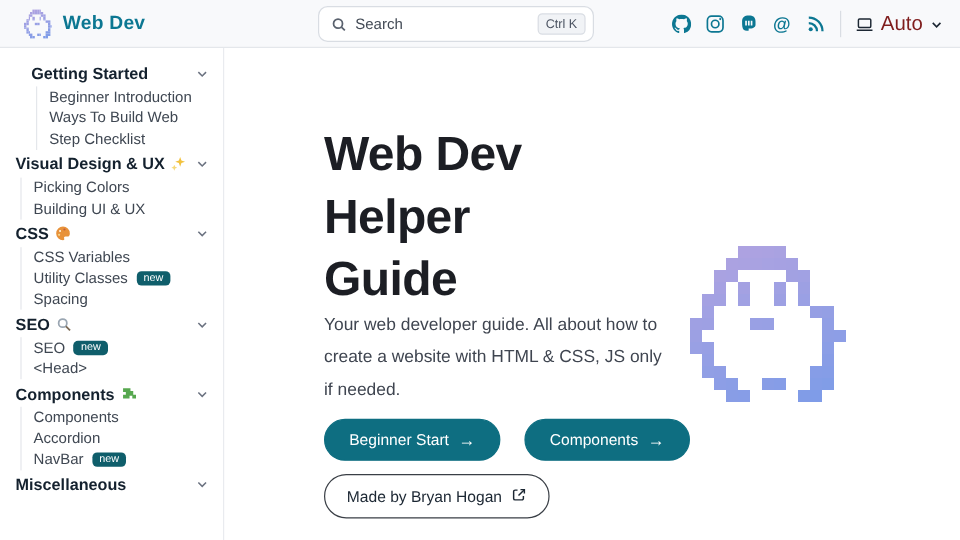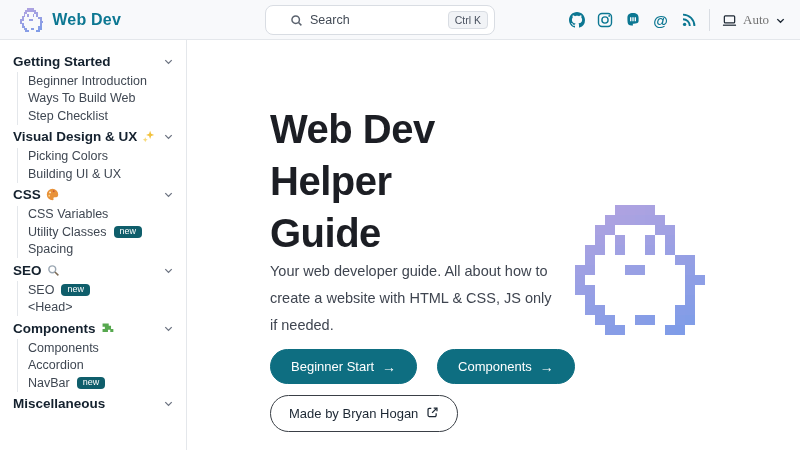--- a/index.html
+++ b/index.html
@@ -7,41 +7,41 @@
     font-family:"Liberation Sans", sans-serif; }
 
   
   .header { position:absolute; top:0; left:0; width:800px; height:40px;
     background:#f8f9fb; border-bottom:1px solid #e4e7eb; z-index:5; }
   .logo { position:absolute; left:20px; top:0; height:40px; display:flex;
     align-items:center; gap:9px; cursor:pointer; }
   .logo-title { font-size:16px; font-weight:bold; color:#0c7792; letter-spacing:.2px; }
   .search { position:absolute; left:265px; top:5px; width:230px; height:30px;
     background:#fff; border:1px solid #d9dde3; border-radius:8px; display:flex;
-    align-items:center; padding:0 6px 0 24px; gap:7px; cursor:pointer; }
+    align-items:center; padding:0 6px 0 10px; gap:7px; cursor:pointer; }
   .search-text { font-size:12.5px; color:#424a55; flex:1; }
   .kbd { font-size:10.5px; color:#4a5260; background:#f1f3f6; border:1px solid #d9dde3;
     border-radius:4px; padding:2px 6px; }
   .header-right { position:absolute; right:14px; top:0; height:40px; display:flex;
     align-items:center; gap:12px; }
   .socials { display:flex; align-items:center; gap:11px; }
   .social { width:17px; height:17px; display:flex; align-items:center;
     justify-content:center; color:#0c7792; cursor:pointer; }
   .social svg { width:16px; height:16px; }
   .threads-glyph { font-size:15px; font-weight:bold; color:#0c7792; line-height:1; }
   .vdiv { width:1px; height:22px; background:#d9dde3; }
   .theme { display:flex; align-items:center; gap:6px; cursor:pointer; color:#1c2733; }
-  .theme-label { font-size:13px; color:#737373;font-family:Liberation Serif, serif; }
+  .theme-label { font-size:17px; color:#7f1d1d; }
 
   
   .sidebar { position:absolute; top:40px; left:0; width:187px; height:410px;
     background:#fff; border-right:1px solid #e4e7eb; padding:8px 12px 0 13px;
     overflow:hidden; }
   .sec { margin-top:1px; }
-  .sec:first-child { margin-top:2px; }
+  .sec:first-child { margin-top:2px;margin-left:13px; }
   .sec-title { height:22px; display:flex; align-items:center; cursor:pointer; }
   .sec-title-label { font-size:13.5px; font-weight:bold; color:#14212e; }
   .sec-emoji { margin-left:5px; display:inline-flex; }
   .sec-chev { margin-left:auto; color:#6b7280; display:flex; }
   .sec-items { border-left:1px solid #e4e7eb; margin-left:4px; }
   .item { height:17.5px; display:flex; align-items:center; padding-left:10px;
     cursor:pointer; }
   .item-label { font-size:12.5px; color:#3f4752; }
   .badge { margin-left:7px; background:#0f5e6b; color:#fff; font-size:9px;
     padding:1.5px 6px 2px; border-radius:4px; line-height:1; }

